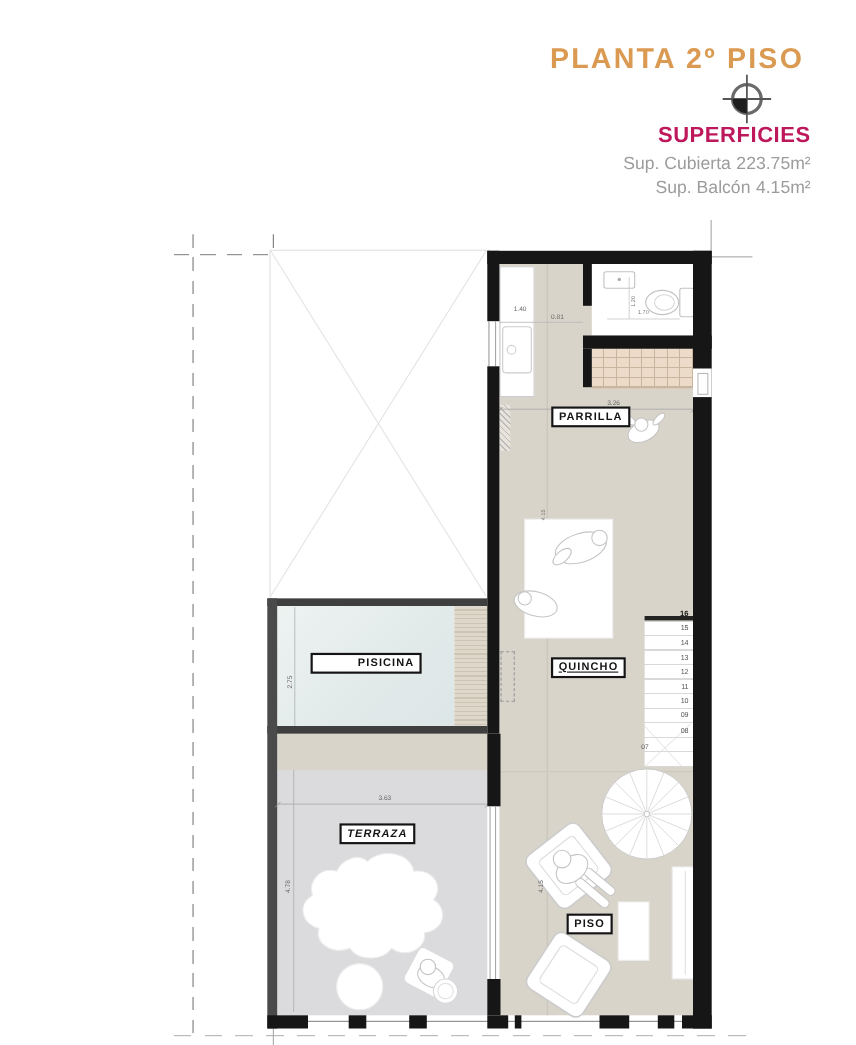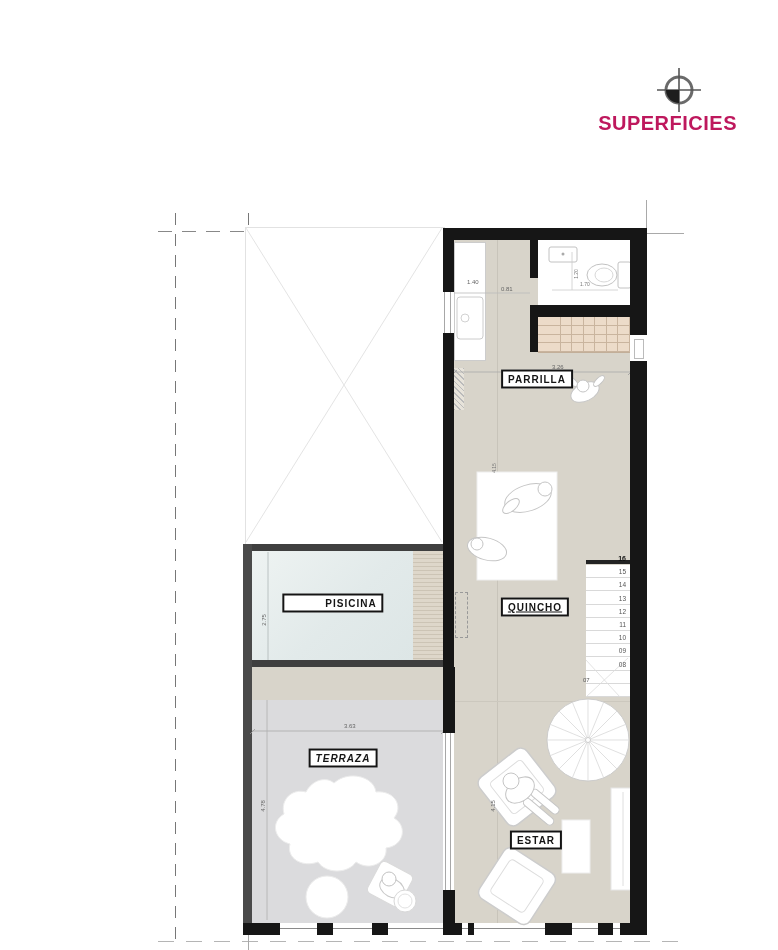--- a/index.html
+++ b/index.html
@@ -62,30 +62,33 @@
   .niche-dashed{position:absolute;border:1px dashed #999;box-sizing:border-box;}
   .rail-line{position:absolute;height:1px;background:#8a8a8a;}
   svg.overlay{position:absolute;left:0;top:0;z-index:2;}
   .z3{z-index:3;}
 </style>
 </head>
 <body>
 
 <div class="sheet">
 
+  <div class="plan-title">PLANTA 2º PISO</div>
 
   <svg class="abs" style="left:653px;top:64px;" width="52" height="52" viewBox="0 0 52 52">
     <circle cx="26" cy="26" r="13" fill="none" stroke="#6a6a6a" stroke-width="3"></circle>
     <line x1="26" y1="4" x2="26" y2="48" stroke="#555" stroke-width="1.6"></line>
     <line x1="4" y1="26" x2="48" y2="26" stroke="#555" stroke-width="1.6"></line>
     <path d="M26,26 L13,26 A13,13 0 0 0 26,39 Z" fill="#1e1e1e"></path>
   </svg>
 
   <div class="sup-title">SUPERFICIES</div>
   <div class="sup-list">
+    <div><span>Sup. Cubierta</span><span class="val">223.75m²</span></div>
+    <div><span>Sup. Balcón</span><span class="val">4.15m²</span></div>
   </div>
 
   <div class="dash-v" style="left:175px;top:213px;height:730px;"></div>
   <div class="dash-v" style="left:248px;top:213px;height:332px;"></div>
   <div class="dash-h" style="left:158px;top:231px;width:285px;"></div>
   <div class="dash-h light" style="left:158px;top:941px;width:522px;"></div>
   <div class="thin-v" style="left:248px;top:935px;height:15px;"></div>
   <div class="thin-v" style="left:646px;top:200px;height:28px;"></div>
   <div class="thin-h" style="left:647px;top:233px;width:37px;"></div>
 
@@ -257,21 +260,21 @@
   <div class="wall z3" style="left:443px;top:923px;width:19px;height:12px;"></div>
   <div class="wall z3" style="left:468px;top:923px;width:6px;height:12px;"></div>
   <div class="wall z3" style="left:545px;top:923px;width:27px;height:12px;"></div>
   <div class="wall z3" style="left:598px;top:923px;width:15px;height:12px;"></div>
   <div class="wall z3" style="left:620px;top:923px;width:27px;height:12px;"></div>
 
   <div class="room-label" style="left:333px;top:603px;padding-left:41px;">PISICINA</div>
   <div class="room-label" style="left:537px;top:379px;">PARRILLA</div>
   <div class="room-label" style="left:535px;top:607px;text-decoration:underline;">QUINCHO</div>
   <div class="room-label" style="left:343px;top:758px;font-style:italic;">TERRAZA</div>
-  <div class="room-label" style="left:536px;top:840px;">ESTAR</div>
+  <div class="room-label" style="left:536px;top:840px;">PISO</div>
 
   <div class="dim" style="left:467px;top:279px;">1.40</div>
   <div class="dim" style="left:501px;top:286px;">0.81</div>
   <div class="dim v t" style="left:576px;top:274px;">1.20</div>
   <div class="dim t" style="left:580px;top:281px;">1.70</div>
   <div class="dim" style="left:552px;top:364px;">3.26</div>
   <div class="dim v" style="left:264px;top:620px;">2.75</div>
   <div class="dim" style="left:344px;top:723px;">3.63</div>
   <div class="dim v" style="left:263px;top:806px;">4.78</div>
   <div class="dim v" style="left:493px;top:806px;">4.15</div>

